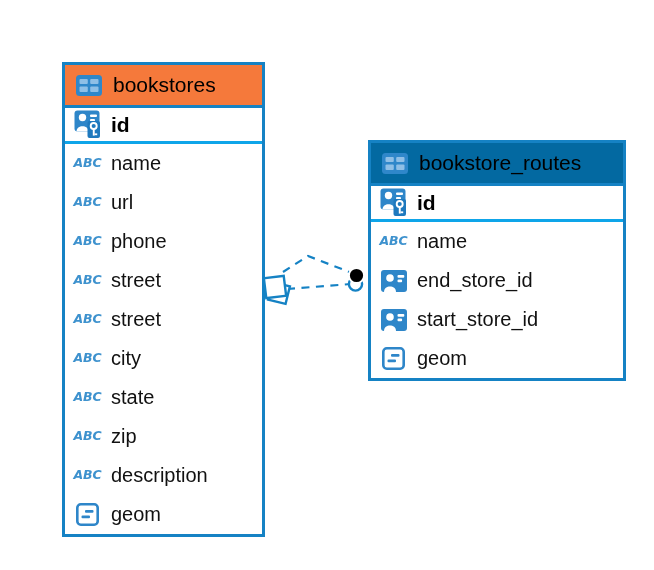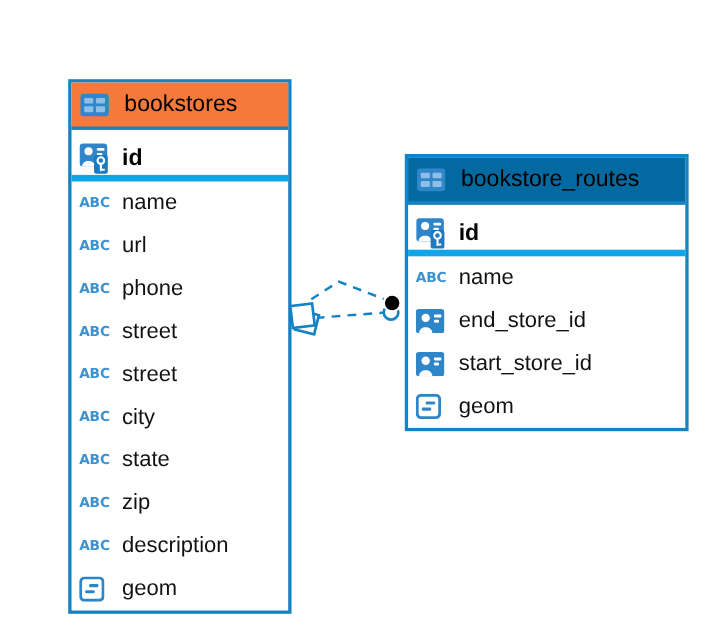--- a/index.html
+++ b/index.html
@@ -10,53 +10,52 @@
     background:#ffffff;
     font-family:"Liberation Sans", sans-serif;
     overflow:hidden;
   }
   .table-node {
     position:absolute;
     background:#ffffff;
     border:3px solid #1582C4;
     z-index:1;
   }
-  #table-bookstores { left:62px; top:72px; width:203px; }
+  #table-bookstores { left:62px; top:62px; width:203px; }
   #table-bookstore-routes { left:368px; top:140px; width:258px; }
 
   .table-header {
     height:43px;
     display:flex; align-items:center; gap:9px;
     padding:0 8px;
     border-bottom:3px solid #1582C4;
     font-size:21px; color:#000;
     white-space:nowrap;
   }
   .header-orange { background:#F5793B; }
   .header-gray   { background:#0369a1; }
 
   .pk-row {
     height:36px;
     display:flex; align-items:center; gap:8px;
     padding:0 7px;
-    border-bottom:6px solid #0ea5e9;
+    border-bottom:3px solid #0ea5e9;
     font-size:21px; font-weight:bold; color:#000;
     white-space:nowrap;
-    margin-top:11px;
   }
   .col-row {
     height:39px;
     display:flex; align-items:center; gap:8px;
     padding:0 7px;
     font-size:20px; color:#111;
     white-space:nowrap;
   }
   .icon-cell {
     width:31px; min-width:31px;
-    display:flex; align-items:center; 
+    display:flex; align-items:center; justify-content:center;font-style:italic;
   }
   .abc-glyph {
     font-family:"DejaVu Sans", sans-serif;
     font-weight:800;
     font-size:12.5px;
     letter-spacing:-0.2px;
     color:#3E92CE;
     line-height:1;
   }
   #connector-layer {

